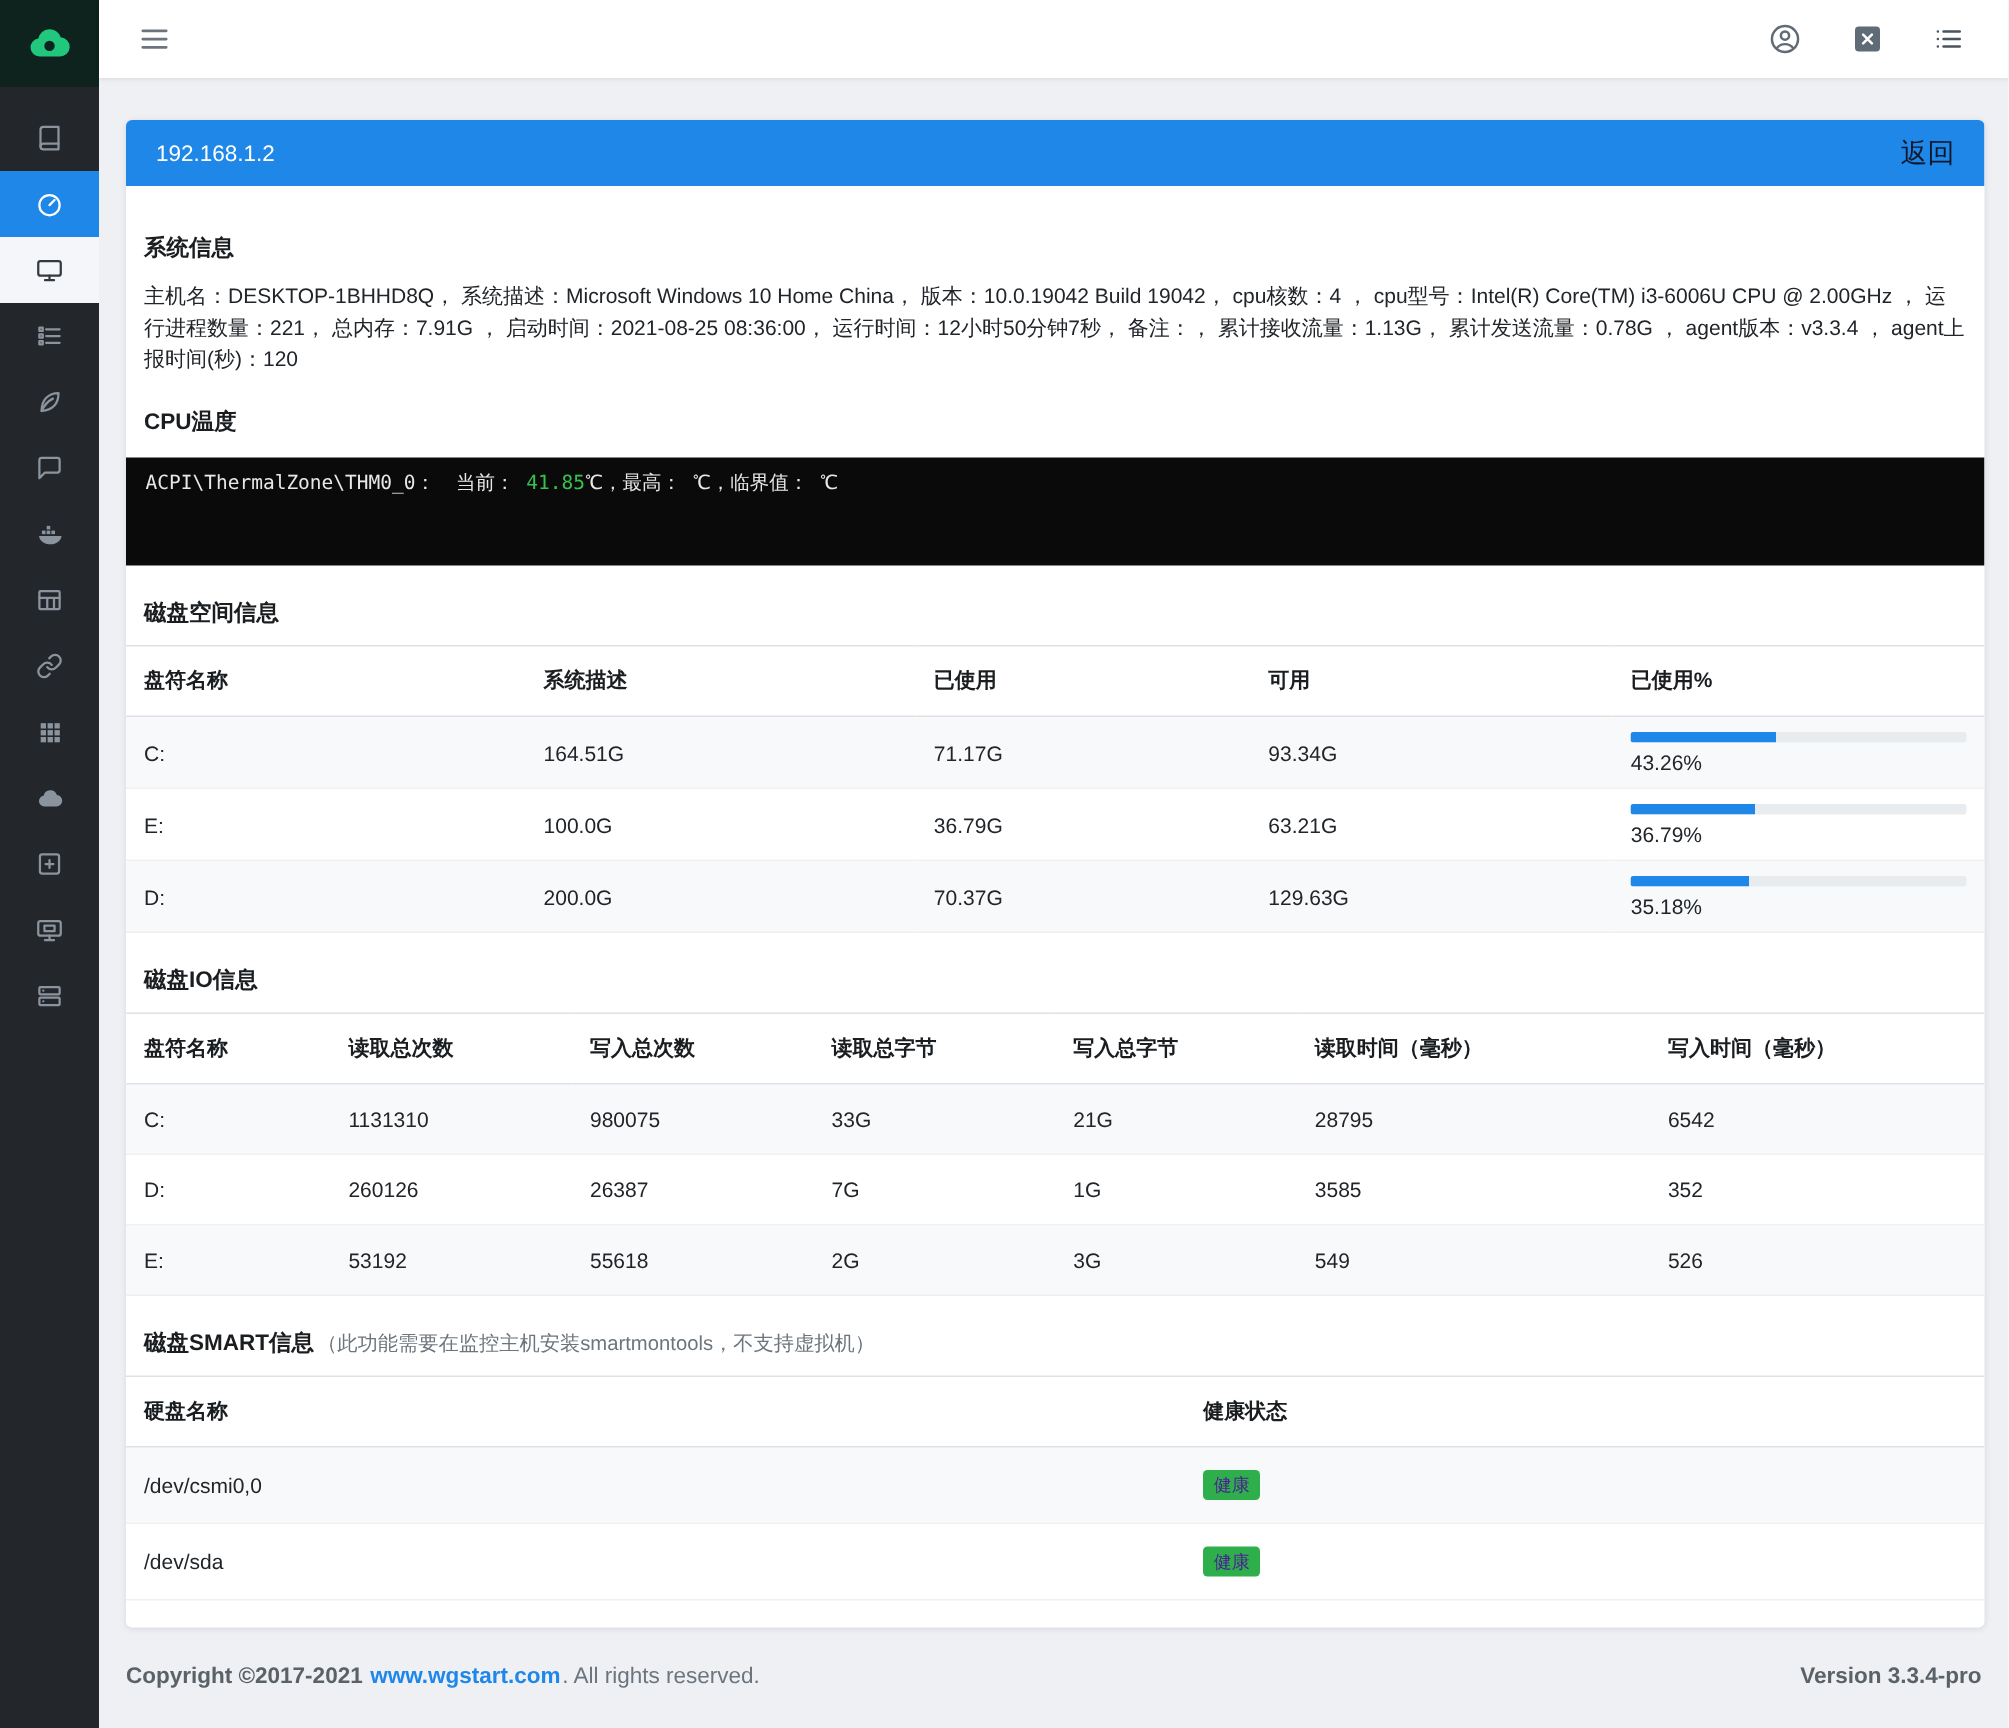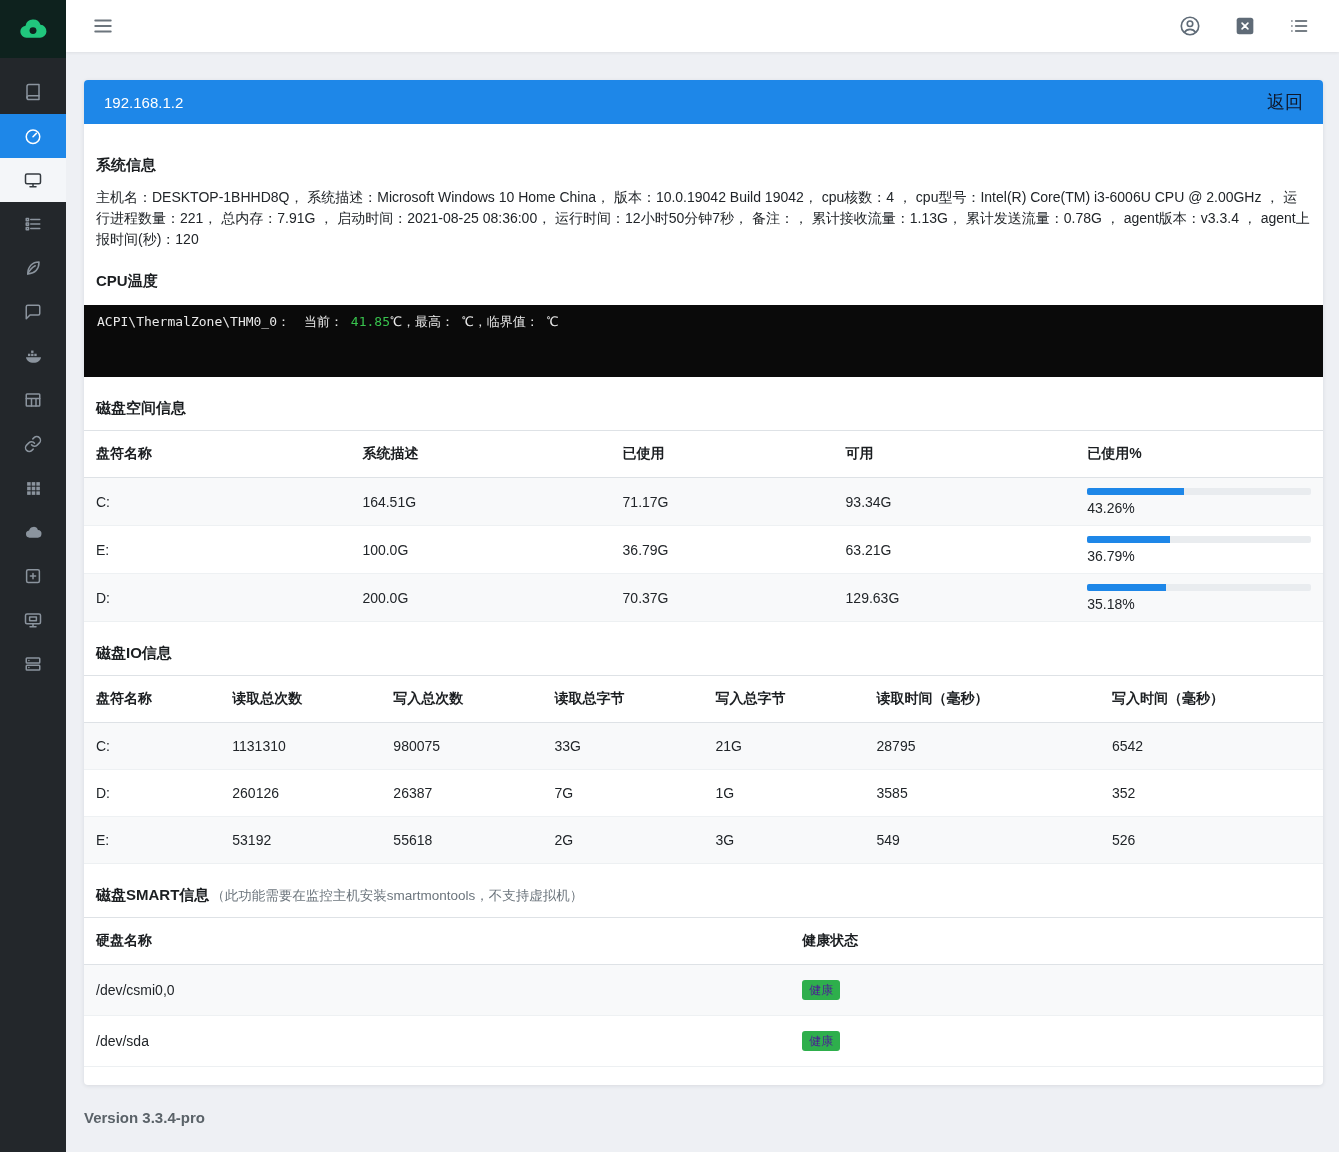--- a/index.html
+++ b/index.html
@@ -379,17 +379,20 @@
                 <td><span class="badge">健康</span></td>
               </tr>
             </tbody>
           </table>
 
         </div>
       </div>
     </div>
 
     <footer class="footer">
+      <div class="footer-left">
+        <span class="fw">Copyright ©2017-2021</span><a class="footer-link">www.wgstart.com</a><span>. All rights reserved.</span>
+      </div>
       <div class="footer-right fw">Version 3.3.4-pro</div>
     </footer>
 
   </div>
 </div>
 
 </body></html>

